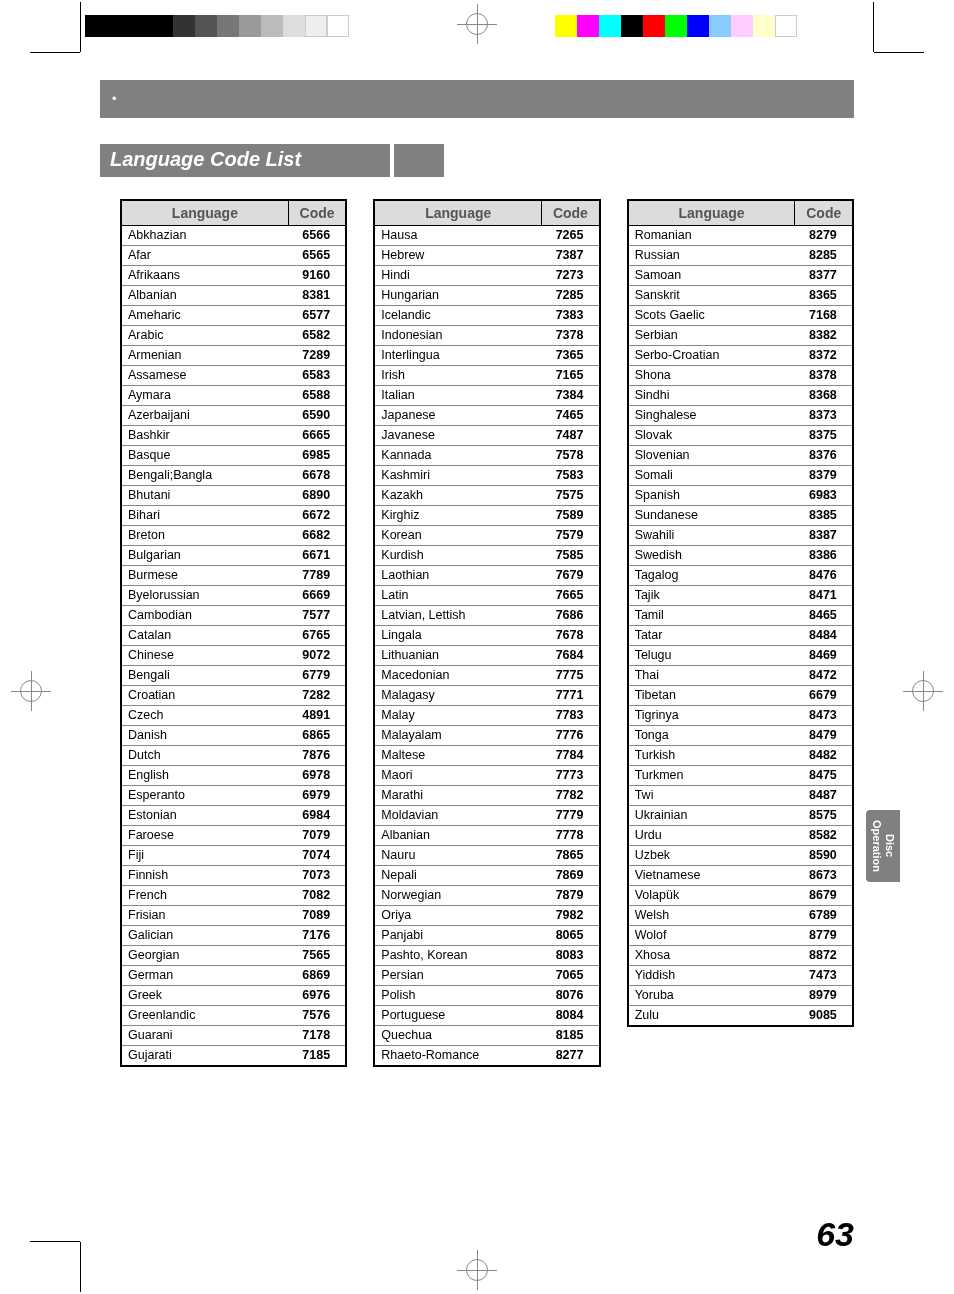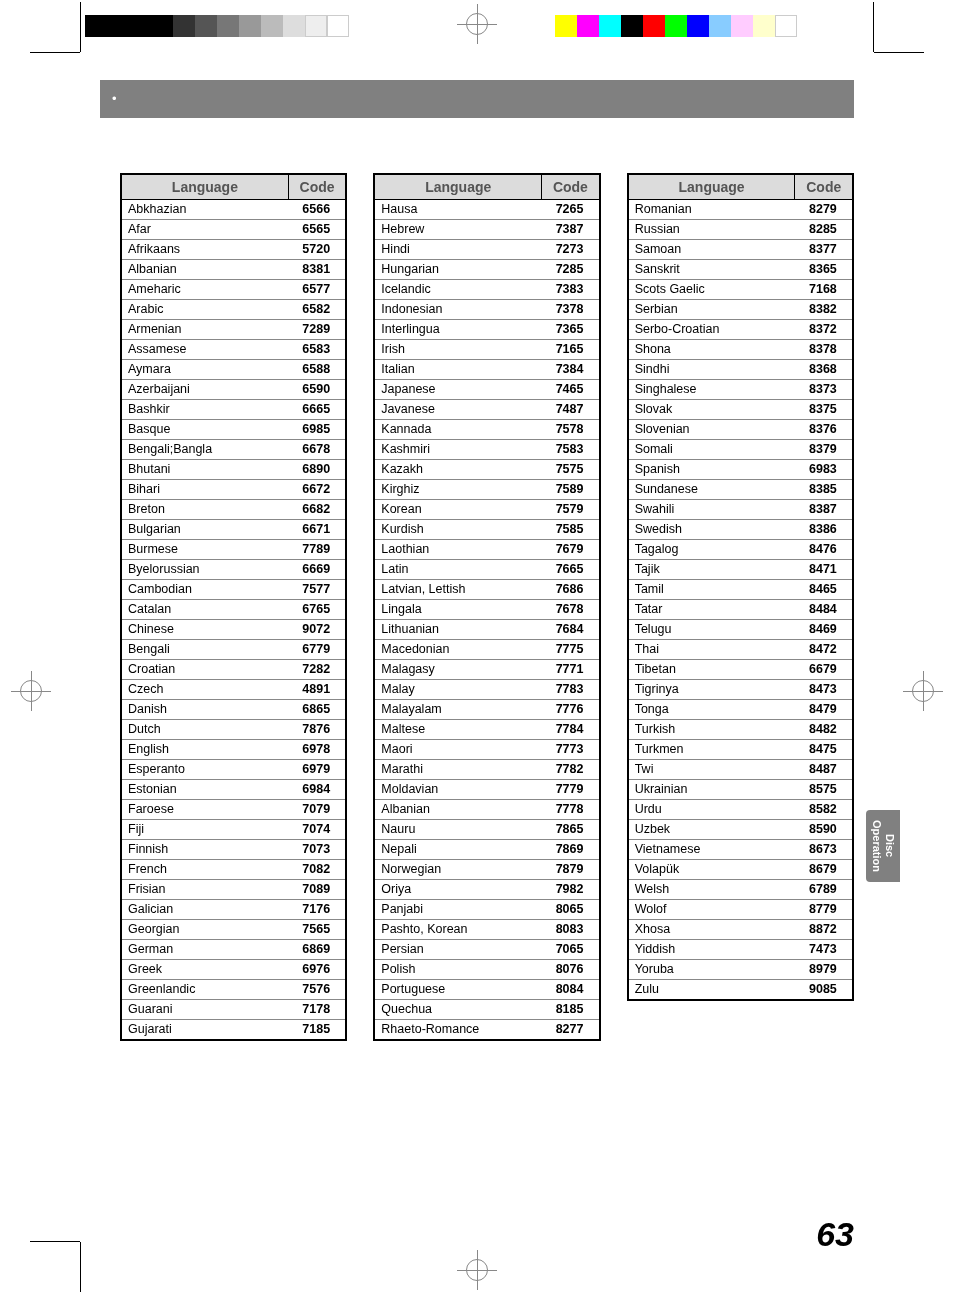--- a/index.html
+++ b/index.html
@@ -70,21 +70,21 @@
     flex: 0 0 auto;
     width: 290px;
   }
   .section-title-tail {
     background: #808080;
     width: 50px;
     margin-left: 4px;
   }
 
   .tables {
-    margin-top: 29px;
+    margin-top: 22px;
     display: flex;
     gap: 26px;
     padding-left: 20px;
   }
   .lang-col { flex: 1; }
   table.lang {
     width: 100%;
     border-collapse: collapse;
     border: 2px solid #000;
   }
@@ -191,20 +191,21 @@
     <div class="cross-v"></div>
   </div>
 
 <div class="page-content">
 
   <div class="note-bar">
     <span class="bullet">•</span>
   </div>
 
   <div class="section-title-wrap">
+    <div class="section-title-main">Language Code List</div>
     <div class="section-title-tail"></div>
   </div>
 
   <div class="tables" id="tables">
       <div class="lang-col">
         <table class="lang">
           <thead>
             <tr>
               <td>Language</td>
               <td>Code</td>
@@ -214,21 +215,21 @@
             <tr>
               <td>Abkhazian</td>
               <td class="code">6566</td>
             </tr>
             <tr>
               <td>Afar</td>
               <td class="code">6565</td>
             </tr>
             <tr>
               <td>Afrikaans</td>
-              <td class="code">5720</td>
+              <td class="code">9160</td>
             </tr>
             <tr>
               <td>Albanian</td>
               <td class="code">8381</td>
             </tr>
             <tr>
               <td>Ameharic</td>
               <td class="code">6577</td>
             </tr>
             <tr>

